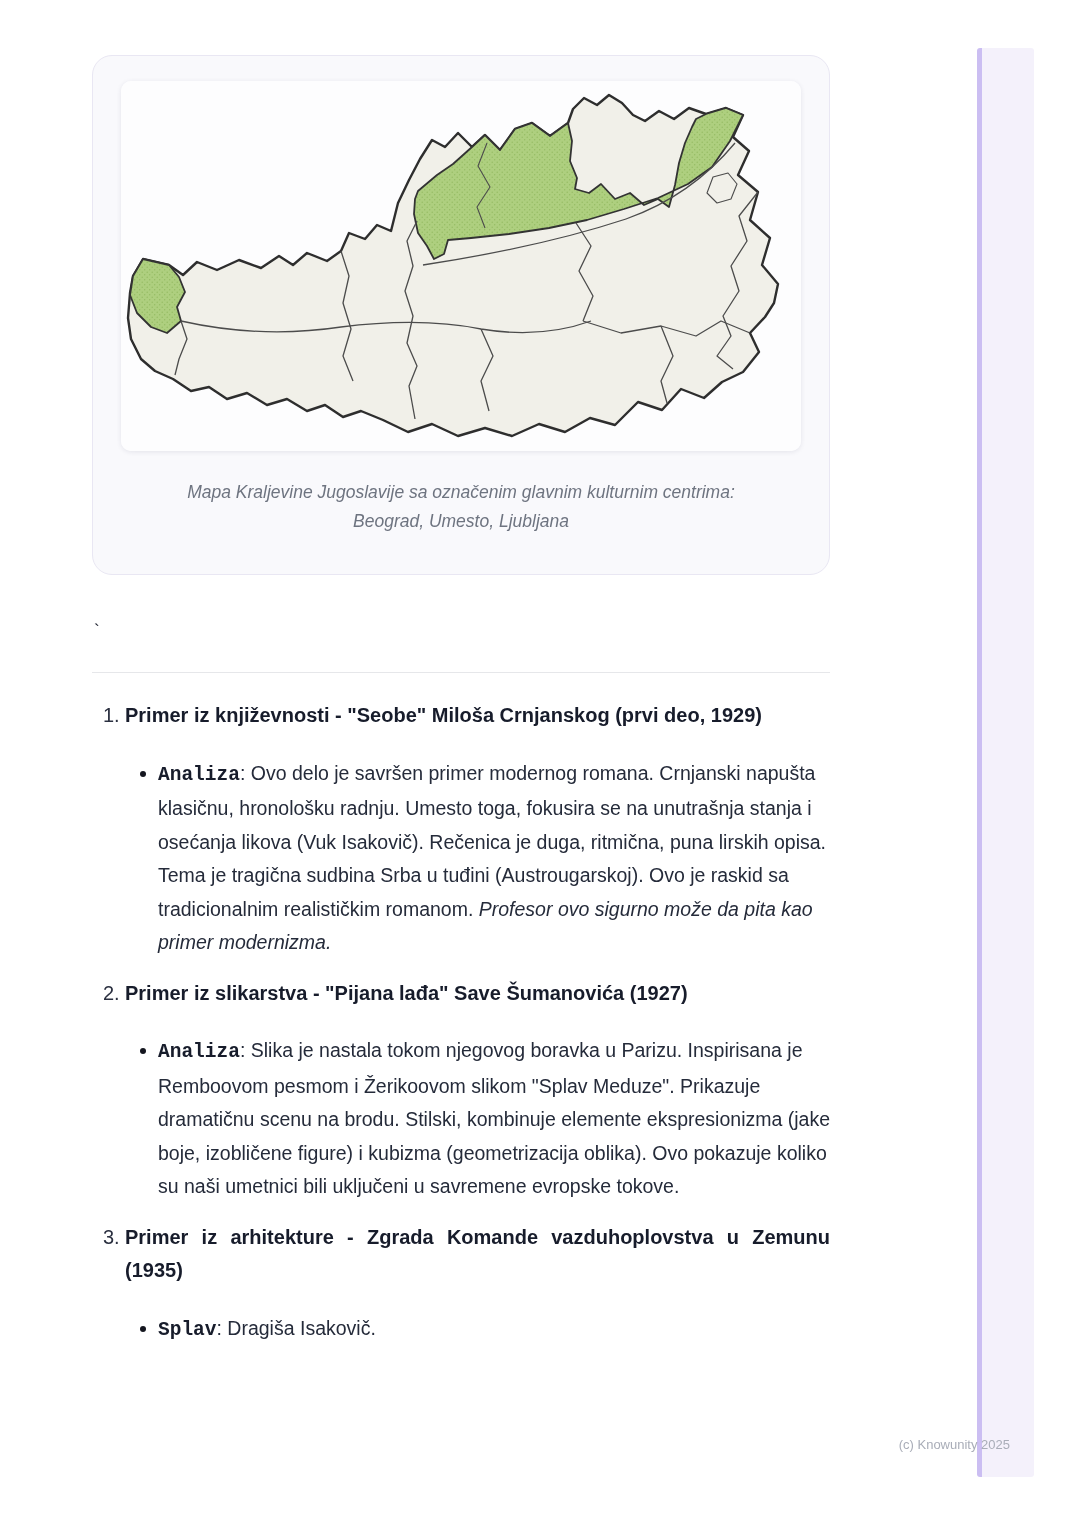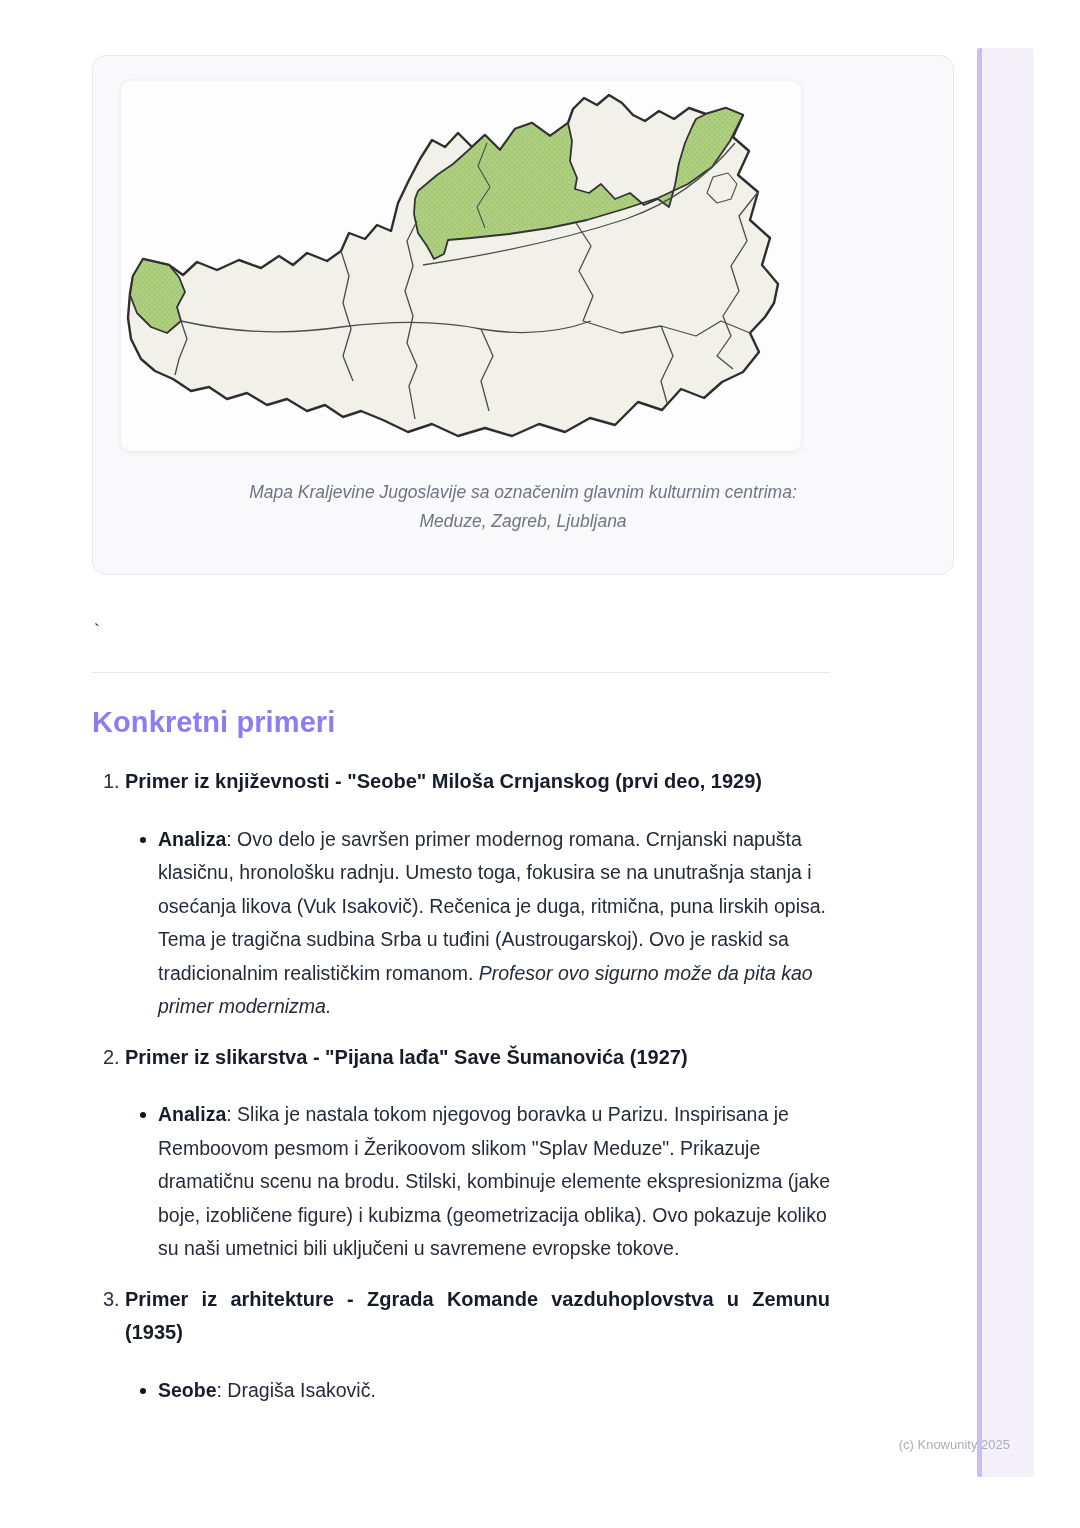--- a/index.html
+++ b/index.html
@@ -33,24 +33,24 @@
   }
   .content{
     position:absolute;
     left:92px; top:0;
     width:738px;
     z-index:2;
   }
   
   .map-card{
     margin-top:55px;
-    width:862px; height:520px;
+    width:738px; height:520px;
     background:#f9f9fc;
     border:1px solid #e9e7f3;
-    border-radius:14px;
+    border-radius:20px;
     padding:25px 28px 0 28px;
   }
   .map-frame{
     width:680px; height:370px;
     background:#fdfdfe;
     border-radius:10px;
     box-shadow:0 1px 5px rgba(40,40,80,.10);
     overflow:hidden;
   }
   .map-frame svg{display:block;width:100%;height:100%;}
@@ -120,21 +120,21 @@
     color:var(--text);
   }
   ul.sub>li::before{
     content:"";
     position:absolute;
     left:-18px; top:14px;
     width:6px; height:6px;
     border-radius:50%;
     background:#14161f;
   }
-  .b-label{font-weight:700;color:var(--title);}
+  .b-label{font-weight:700;color:var(--title);font-family:Liberation Mono, monospace;}
   .b-italic{font-style:italic;}
   
   .footer-copy{
     position:absolute;
     top:1437px;
     right:70px;
     font-size:13px;
     color:var(--footer);
     z-index:5;
   }
@@ -190,29 +190,28 @@
         <path class="inner" d="M 462 240 L 500 252 L 540 245 L 575 255 L 600 240 L 629 252"></path>
         <path class="inner" d="M 540 245 L 552 275 L 540 300 L 546 322"></path>
         <path class="inner" d="M 360 248 L 372 275 L 360 300 L 368 330"></path>
         <path class="inner" d="M 637 111 L 618 135 L 626 160 L 610 185 L 618 210 L 602 235 L 610 255 L 596 275 L 612 288"></path>
         <path class="inner thin" d="M 592 96 L 607 92 L 616 103 L 610 118 L 596 122 L 586 112 Z"></path>
         <path class="inner thin" d="M 366 62 L 357 85 L 369 106 L 356 126 L 364 147"></path>
       </svg>
     </div>
     <figcaption class="map-caption">
       <div>Mapa Kraljevine Jugoslavije sa označenim glavnim kulturnim centrima:</div>
-      <div>Meduze, Zagreb, Ljubljana</div>
+      <div>Beograd, Umesto, Ljubljana</div>
     </figcaption>
   </figure>
 
   <div class="stray">`</div>
 
   <hr class="divider">
 
-  <h2 class="section-heading">Konkretni primeri</h2>
 
   <ol class="examples">
 
     <li>
       <div class="item-title">
         <span class="num">1.</span><span class="ititle">Primer iz književnosti - "Seobe" Miloša Crnjanskog (prvi deo, 1929)</span>
       </div>
       <ul class="sub">
         <li><span class="b-label">Analiza</span><span class="b-text">: Ovo delo je savršen primer modernog romana. Crnjanski napušta klasičnu, hronološku radnju. Umesto toga, fokusira se na unutrašnja stanja i osećanja likova (Vuk Isakovič). Rečenica je duga, ritmična, puna lirskih opisa. Tema je tragična sudbina Srba u tuđini (Austrougarskoj). Ovo je raskid sa tradicionalnim realističkim romanom. </span><span class="b-italic">Profesor ovo sigurno može da pita kao primer modernizma.</span></li>
       </ul>
@@ -225,21 +224,21 @@
       <ul class="sub">
         <li><span class="b-label">Analiza</span><span class="b-text">: Slika je nastala tokom njegovog boravka u Parizu. Inspirisana je Remboovom pesmom i Žerikoovom slikom "Splav Meduze". Prikazuje dramatičnu scenu na brodu. Stilski, kombinuje elemente ekspresionizma (jake boje, izobličene figure) i kubizma (geometrizacija oblika). Ovo pokazuje koliko su naši umetnici bili uključeni u savremene evropske tokove.</span><span class="b-italic"></span></li>
       </ul>
     </li>
 
     <li>
       <div class="item-title justify">
         <span class="num">3.</span><span class="ititle">Primer iz arhitekture - Zgrada Komande vazduhoplovstva u Zemunu (1935)</span>
       </div>
       <ul class="sub">
-        <li><span class="b-label">Seobe</span><span class="b-text">: Dragiša Isakovič.</span><span class="b-italic"></span></li>
+        <li><span class="b-label">Splav</span><span class="b-text">: Dragiša Isakovič.</span><span class="b-italic"></span></li>
       </ul>
     </li>
 
   </ol>
 
 </main>
 
 <div class="footer-copy">(c) Knowunity 2025</div>
 
 </body></html>

